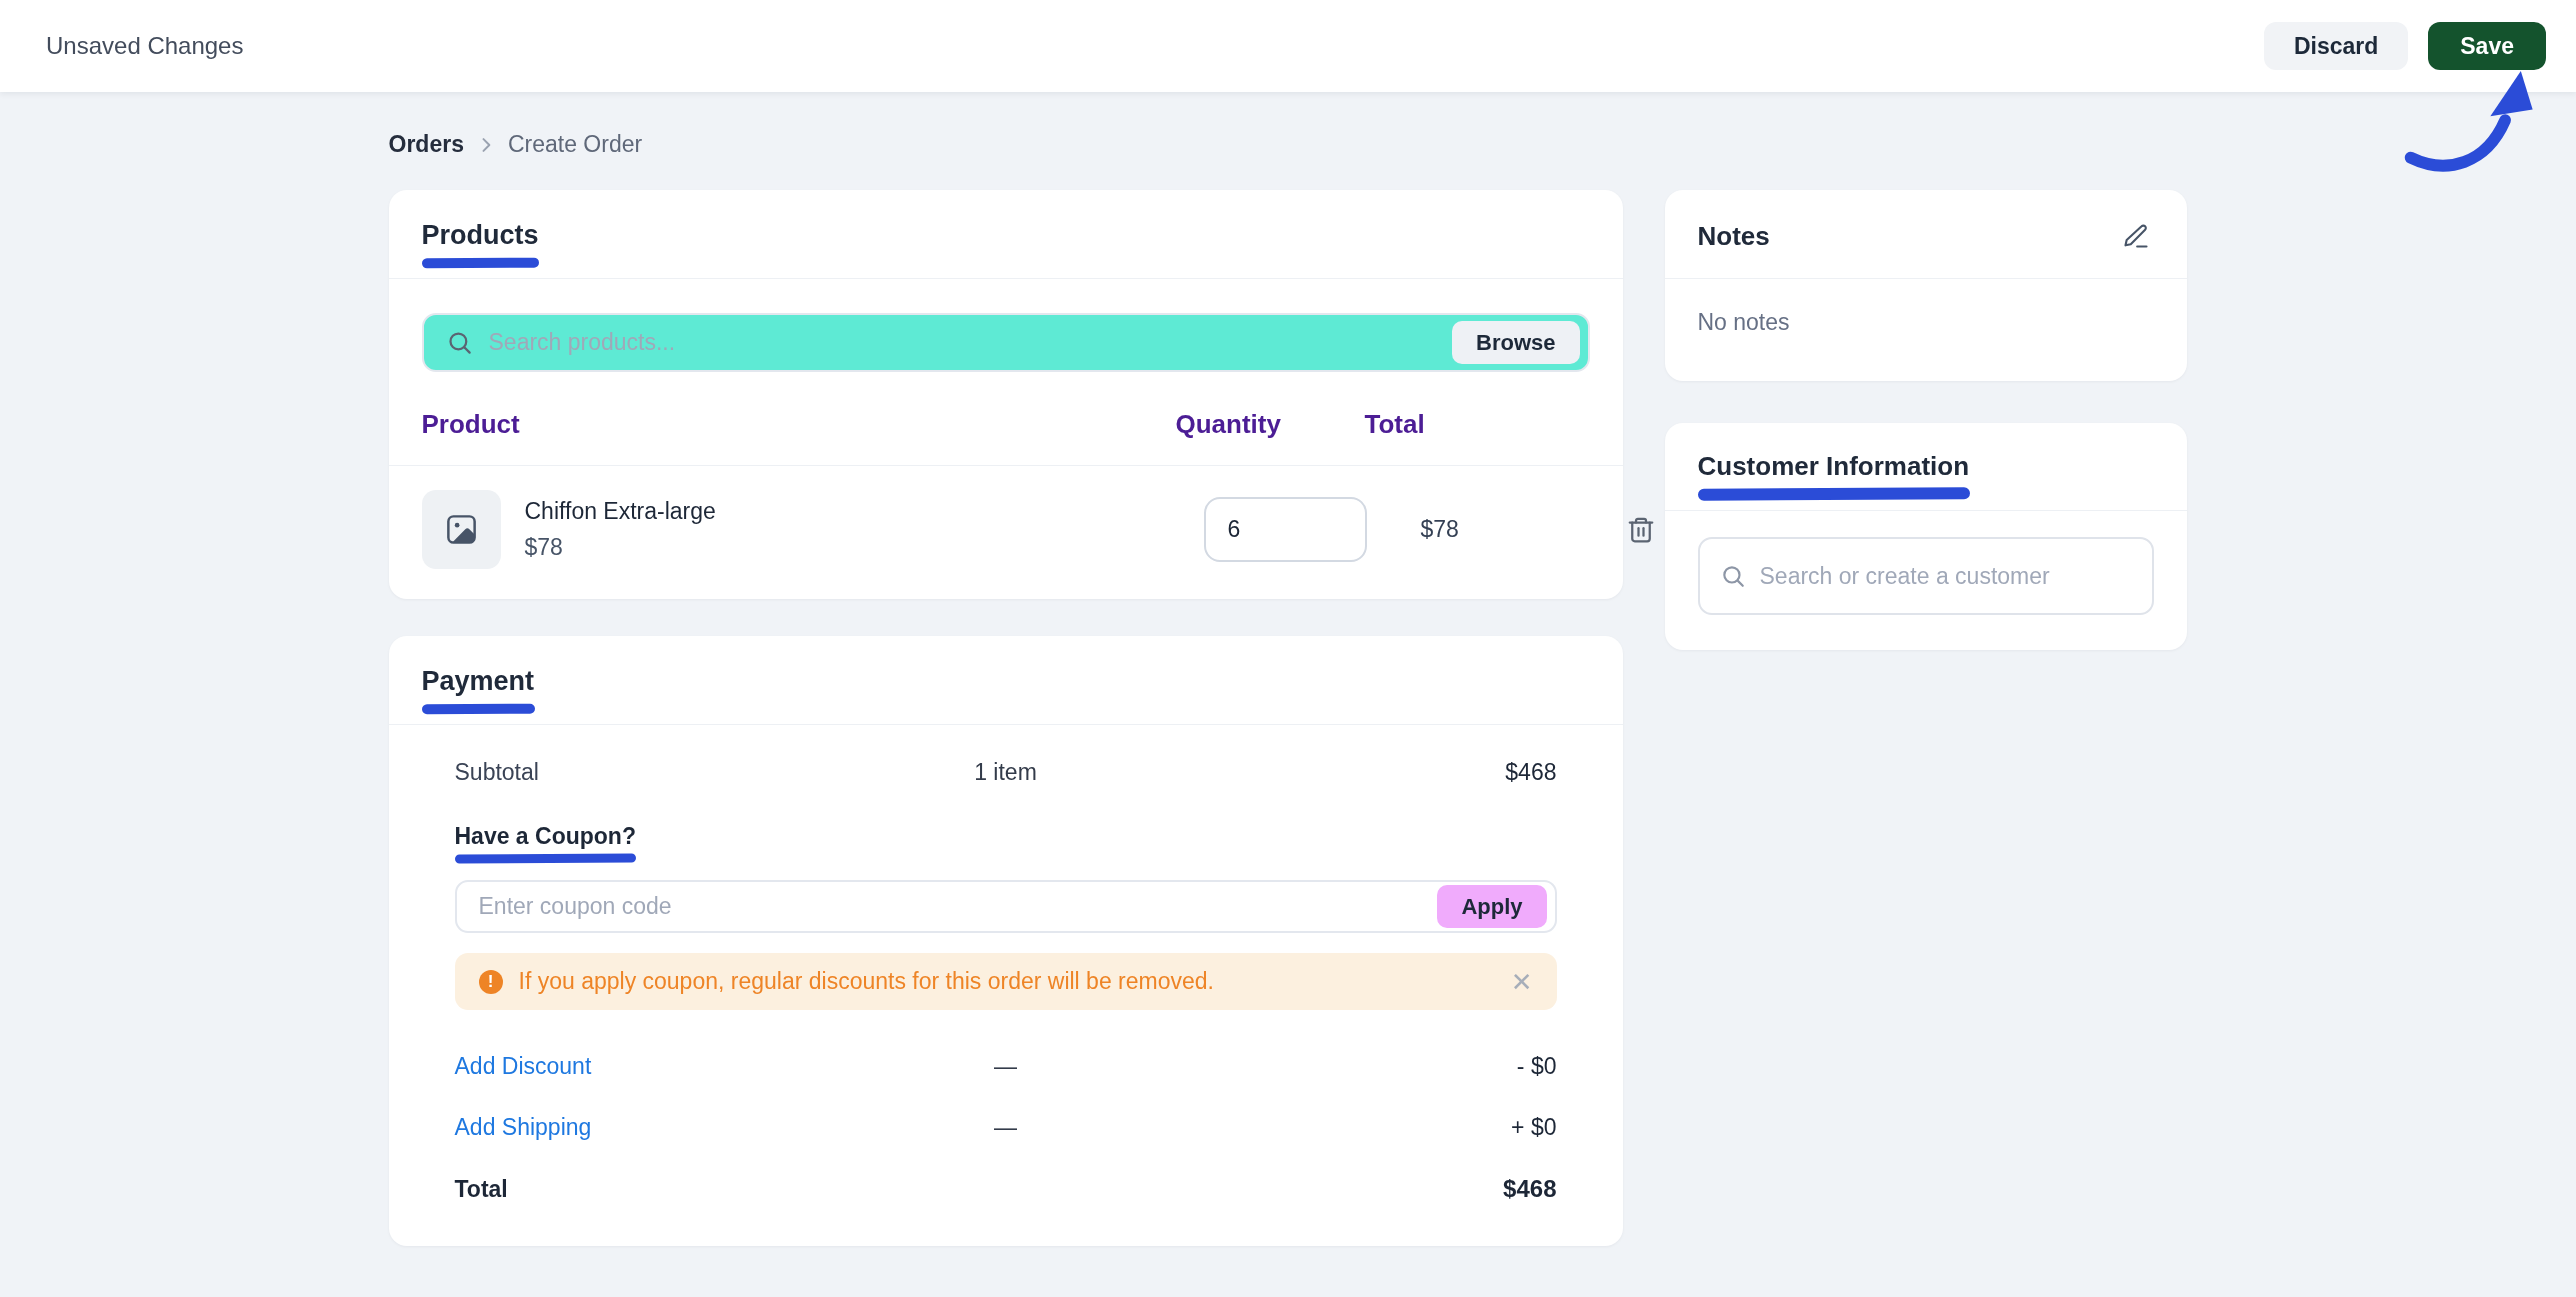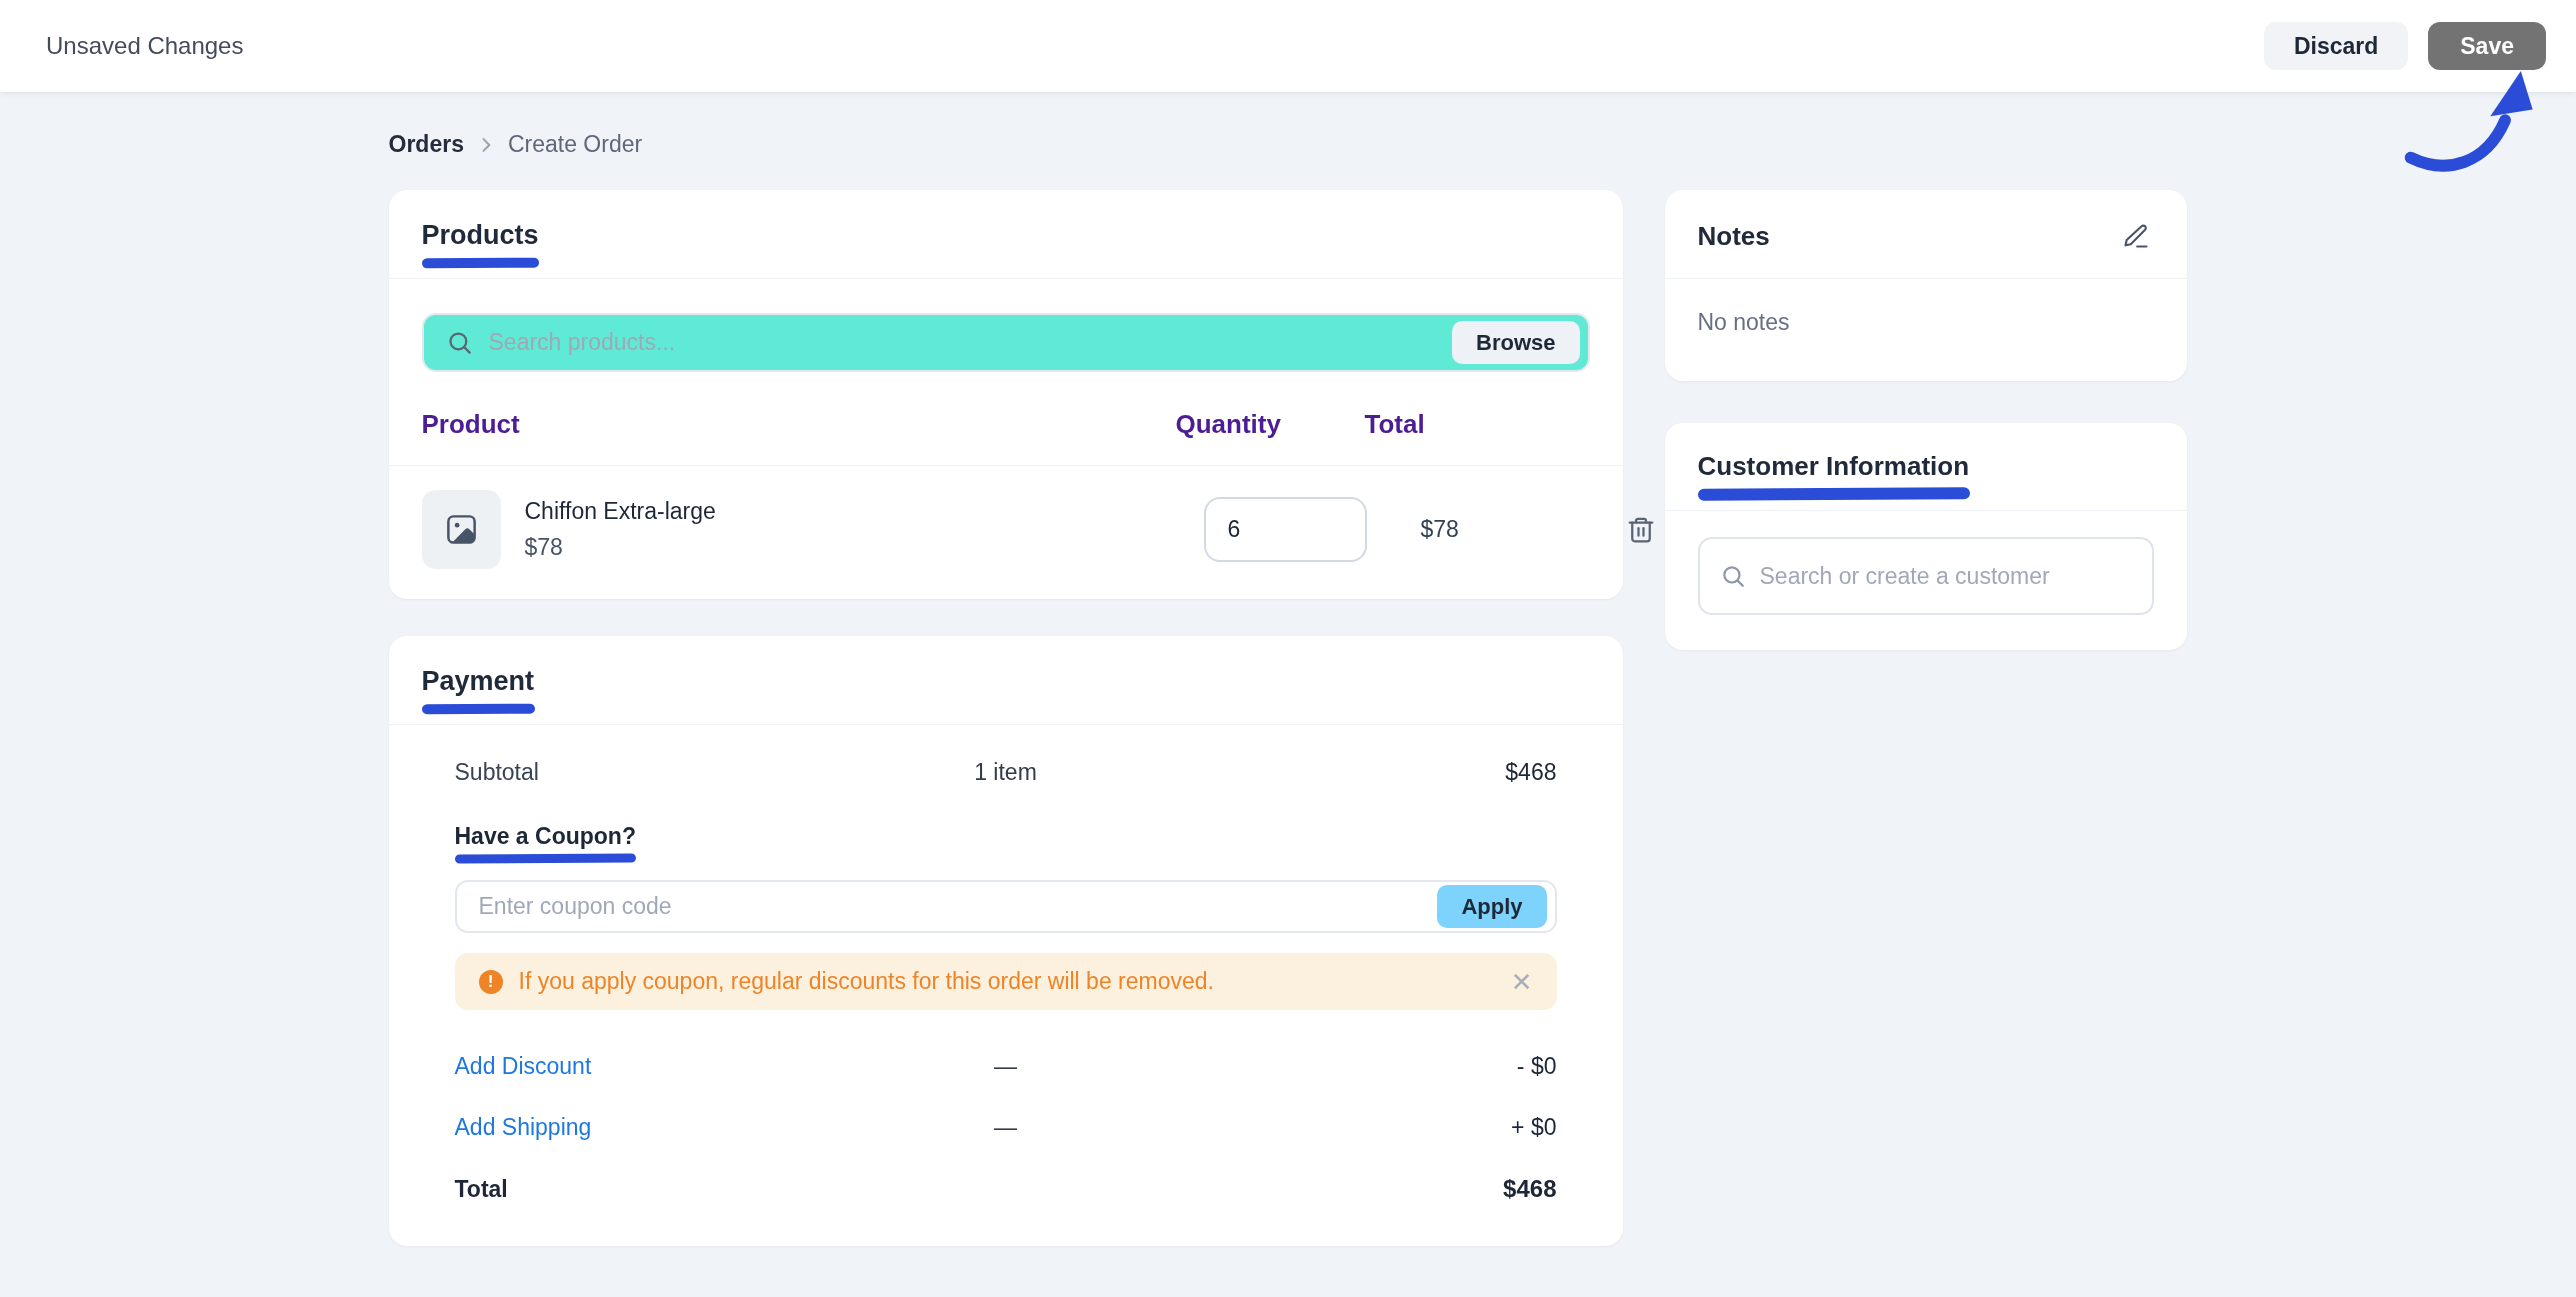--- a/index.html
+++ b/index.html
@@ -13,21 +13,21 @@
   .topbar {
     height:92px; background:#ffffff; display:flex; align-items:center;
     padding:0 30px 0 46px; position:relative; z-index:5;
     box-shadow:0 2px 6px rgba(16,24,40,.07);
   }
   .topbar-status { font-size:24px; color:#434c5c; font-weight:500; }
   .topbar-actions { margin-left:auto; display:flex; gap:20px; align-items:center; }
   .btn { border:none; cursor:pointer; font-family:inherit; font-size:23px; font-weight:600;
          height:48px; border-radius:12px; display:inline-flex; align-items:center; justify-content:center; }
   .btn-discard { background:#f1f3f6; color:#1d2939; padding:0 30px; }
-  .btn-save    { background:#737373; color:#ffffff; padding:2px 32px; }
+  .btn-save    { background:#14532d; color:#ffffff; padding:2px 32px; }
 
   
   .content { width:1799px; margin:0 auto; padding-top:39px; }
   .breadcrumb { display:flex; align-items:center; gap:12px; font-size:23px; }
   .crumb-root { font-weight:700; color:#252d3d; cursor:pointer; }
   .crumb-current { color:#5f6879; }
   .columns { display:flex; gap:42px; margin-top:32px; align-items:flex-start; }
   .main-col { width:1234px; }
   .side-col { width:522px; }
 
@@ -67,21 +67,21 @@
   .pay-grid .mid { text-align:center; }
   .pay-grid .right { text-align:right; }
   .sub-label { font-size:23px; color:#3a4355; }
   .sub-items { font-size:23px; color:#333b4a; }
   .sub-value { font-size:23px; color:#1d2737; font-weight:500; }
   .coupon-title { font-size:23px; font-weight:700; color:#1d2737; position:relative; display:inline-block; margin-top:37px; }
   .coupon-title .marker { height:9px; bottom:-13px; }
   .coupon-bar { margin-top:30px; height:53px; border:2px solid #e3e7ee; border-radius:13px;
                 display:flex; align-items:center; padding:0 8px 0 22px; background:#fff; }
   .coupon-bar input { flex:1; border:none; outline:none; font-family:inherit; font-size:23px; color:#1d2737; background:transparent; }
-  .btn-apply { background:#7dd3fc; color:#1d2939; height:43px; padding:0 24px; border-radius:10px; font-size:22px; }
+  .btn-apply { background:#f0abfc; color:#1d2939; height:43px; padding:0 24px; border-radius:10px; font-size:22px; }
   .warn-banner { margin-top:20px; min-height:57px; border-radius:13px; background:#fcf0df;
                  display:flex; align-items:center; padding:0 24px; gap:16px; }
   .warn-icon { width:24px; height:24px; border-radius:50%; background:#ee8426; color:#ffffff;
                font-size:17px; font-weight:700; display:flex; align-items:center; justify-content:center; flex:0 0 auto; }
   .warn-text { font-size:23px; color:#ee8426; font-weight:500; }
   .warn-close { margin-left:auto; background:none; border:none; cursor:pointer; color:#a7aeb9; font-size:26px; font-family:inherit; line-height:1; }
   .pay-row { margin-top:34px; }
   .pay-row.first { margin-top:43px; }
   .pay-link { font-size:23px; color:#1e78e0; font-weight:500; text-decoration:none; cursor:pointer; }
   .pay-dash { font-size:23px; color:#333b4a; }

